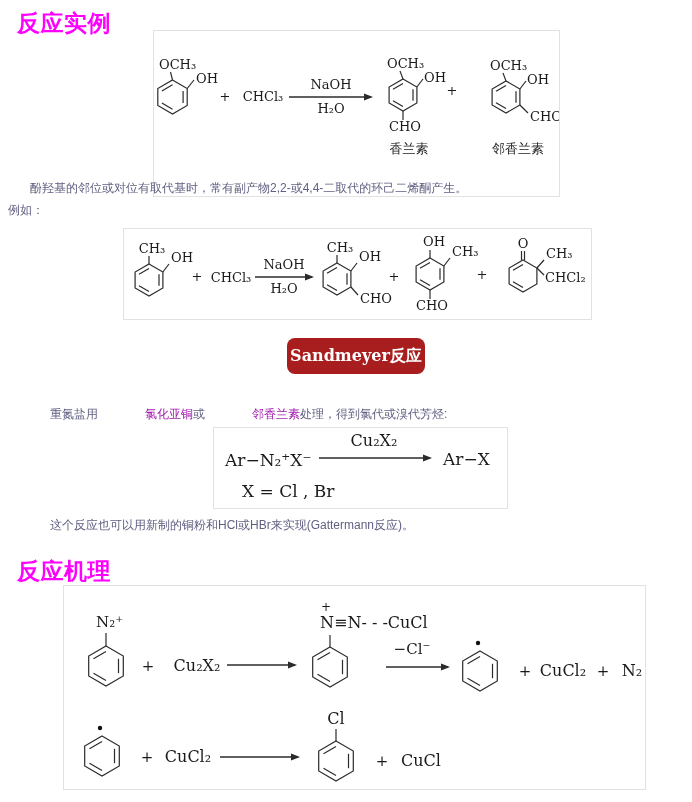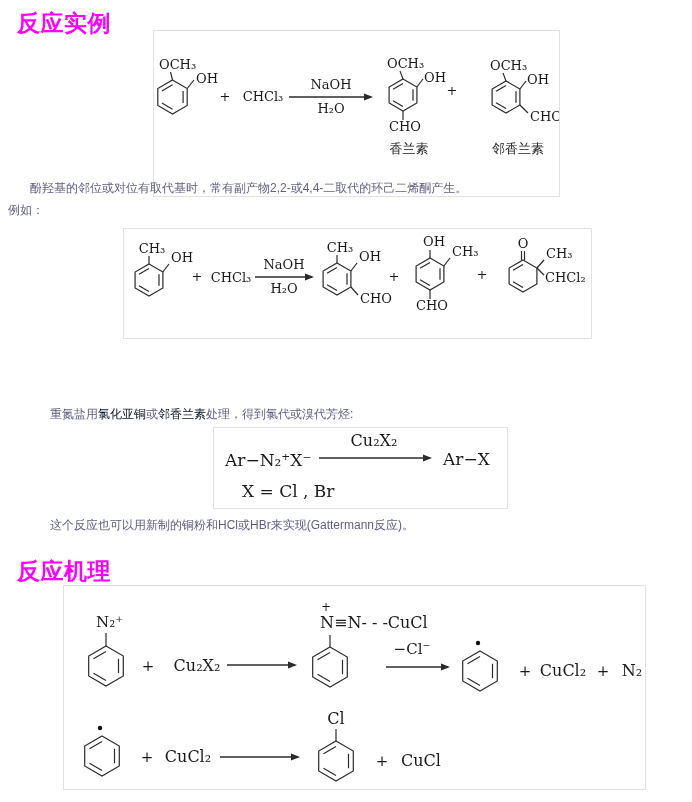--- a/index.html
+++ b/index.html
@@ -4,28 +4,28 @@
 <style>
   * { margin:0; padding:0; box-sizing:border-box; }
   html,body { background:#ffffff; }
   body {
     width:692px; height:802px;
     font-family:"Liberation Sans","DejaVu Sans",sans-serif;
   }
   .page { position:relative; width:692px; height:802px; background:#fff; overflow:hidden; }
   .h { position:absolute; font-size:23px; font-weight:bold; color:#ff00ff; letter-spacing:0.5px; }
   .para { position:absolute; font-size:12px; color:#5f5f82; line-height:22px; }
-  .red { color:#0f172a; }
+  .red { color:#a21caf;padding-left:47px; }
   .box { position:absolute; border:1px solid #e2e2e2; background:#fff; }
   .box svg { display:block; }
   #h1 { left:17px; top:8px; }
   #box1 { left:153px; top:30px; width:407px; height:167px; }
   #p1 { left:8px; top:177px; width:684px; text-indent:22px; }
   #p2 { left:8px; top:199px; }
-  #box2 { left:123px; top:228px; width:469px; height:111px; }
+  #box2 { left:123px; top:228px; width:469px; height:92px; }
   .btn {
     position:absolute; left:287px; top:338px; width:138px; height:36px;
     background:#a81d1d; color:#ffffff; border-radius:8px;
     text-align:center; line-height:36px;
     font-family:"DejaVu Serif","Liberation Serif",serif;
     font-weight:bold; font-size:16px; cursor:pointer;
   }
   #p3 { left:50px; top:403px; }
   #box3 { left:213px; top:427px; width:295px; height:82px; }
   #p4 { left:50px; top:514px;text-align:right; }
@@ -128,20 +128,21 @@
         <line x1="397.5" y1="31" x2="397.5" y2="22" stroke="#2b2b2b" stroke-width="1.2"></line>
         <line x1="400.5" y1="31" x2="400.5" y2="22" stroke="#2b2b2b" stroke-width="1.2"></line>
         <text x="399" y="19" fill="#1a1a1a" font-size="13" font-family="&quot;DejaVu Serif&quot;,&quot;Liberation Serif&quot;,&quot;DejaVu Sans&quot;,serif" text-anchor="middle">O</text>
         <line x1="412.9" y1="39" x2="420" y2="31" stroke="#2b2b2b" stroke-width="1.2"></line>
         <text x="422" y="29" fill="#1a1a1a" font-size="13" font-family="&quot;DejaVu Serif&quot;,&quot;Liberation Serif&quot;,&quot;DejaVu Sans&quot;,serif" text-anchor="start">CH₃</text>
         <line x1="412.9" y1="39" x2="420" y2="46" stroke="#2b2b2b" stroke-width="1.2"></line>
         <text x="421" y="53" fill="#1a1a1a" font-size="13" font-family="&quot;DejaVu Serif&quot;,&quot;Liberation Serif&quot;,&quot;DejaVu Sans&quot;,serif" text-anchor="start">CHCl₂</text>
       </svg>
   </div>
 
+  <div class="btn">Sandmeyer反应</div>
 
   <div class="para" id="p3"><span>重氮盐用</span><span class="red">氯化亚铜</span><span>或</span><span class="red">邻香兰素</span><span>处理，得到氯代或溴代芳烃:</span></div>
 
   <div class="box" id="box3">
     <svg id="svg-scheme" width="293" height="80" viewBox="0 0 293 80">
         <text x="11" y="38" fill="#1a1a1a" font-size="17" font-family="&quot;DejaVu Serif&quot;,&quot;Liberation Serif&quot;,&quot;DejaVu Sans&quot;,serif" text-anchor="start">Ar−N₂⁺X⁻</text>
         <line x1="105" y1="30" x2="216" y2="30" stroke="#2b2b2b" stroke-width="1.3"></line>
         <polygon points="218,30 209,26.4 209,33.6" fill="#2b2b2b"></polygon>
         <text x="160" y="18" fill="#1a1a1a" font-size="16" font-family="&quot;DejaVu Serif&quot;,&quot;Liberation Serif&quot;,&quot;DejaVu Sans&quot;,serif" text-anchor="middle">Cu₂X₂</text>
         <text x="229" y="37" fill="#1a1a1a" font-size="17" font-family="&quot;DejaVu Serif&quot;,&quot;Liberation Serif&quot;,&quot;DejaVu Sans&quot;,serif" text-anchor="start">Ar−X</text>

